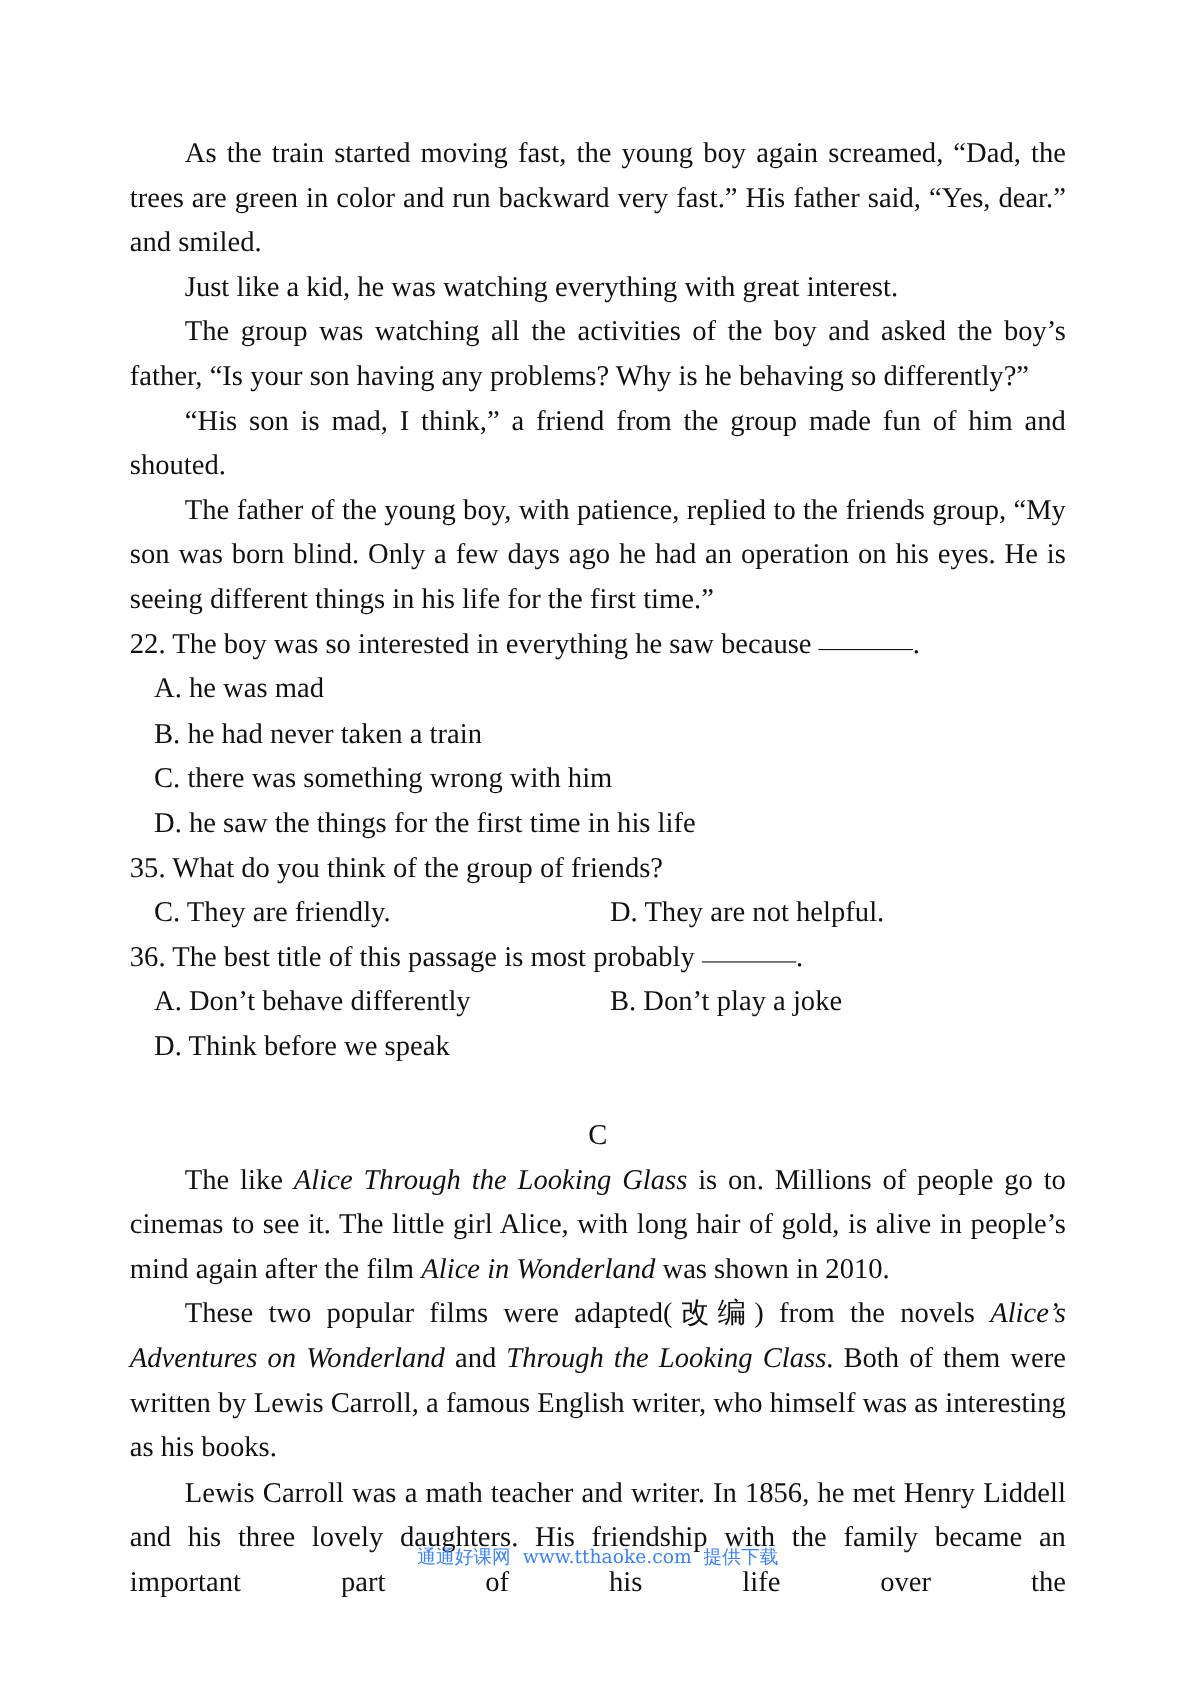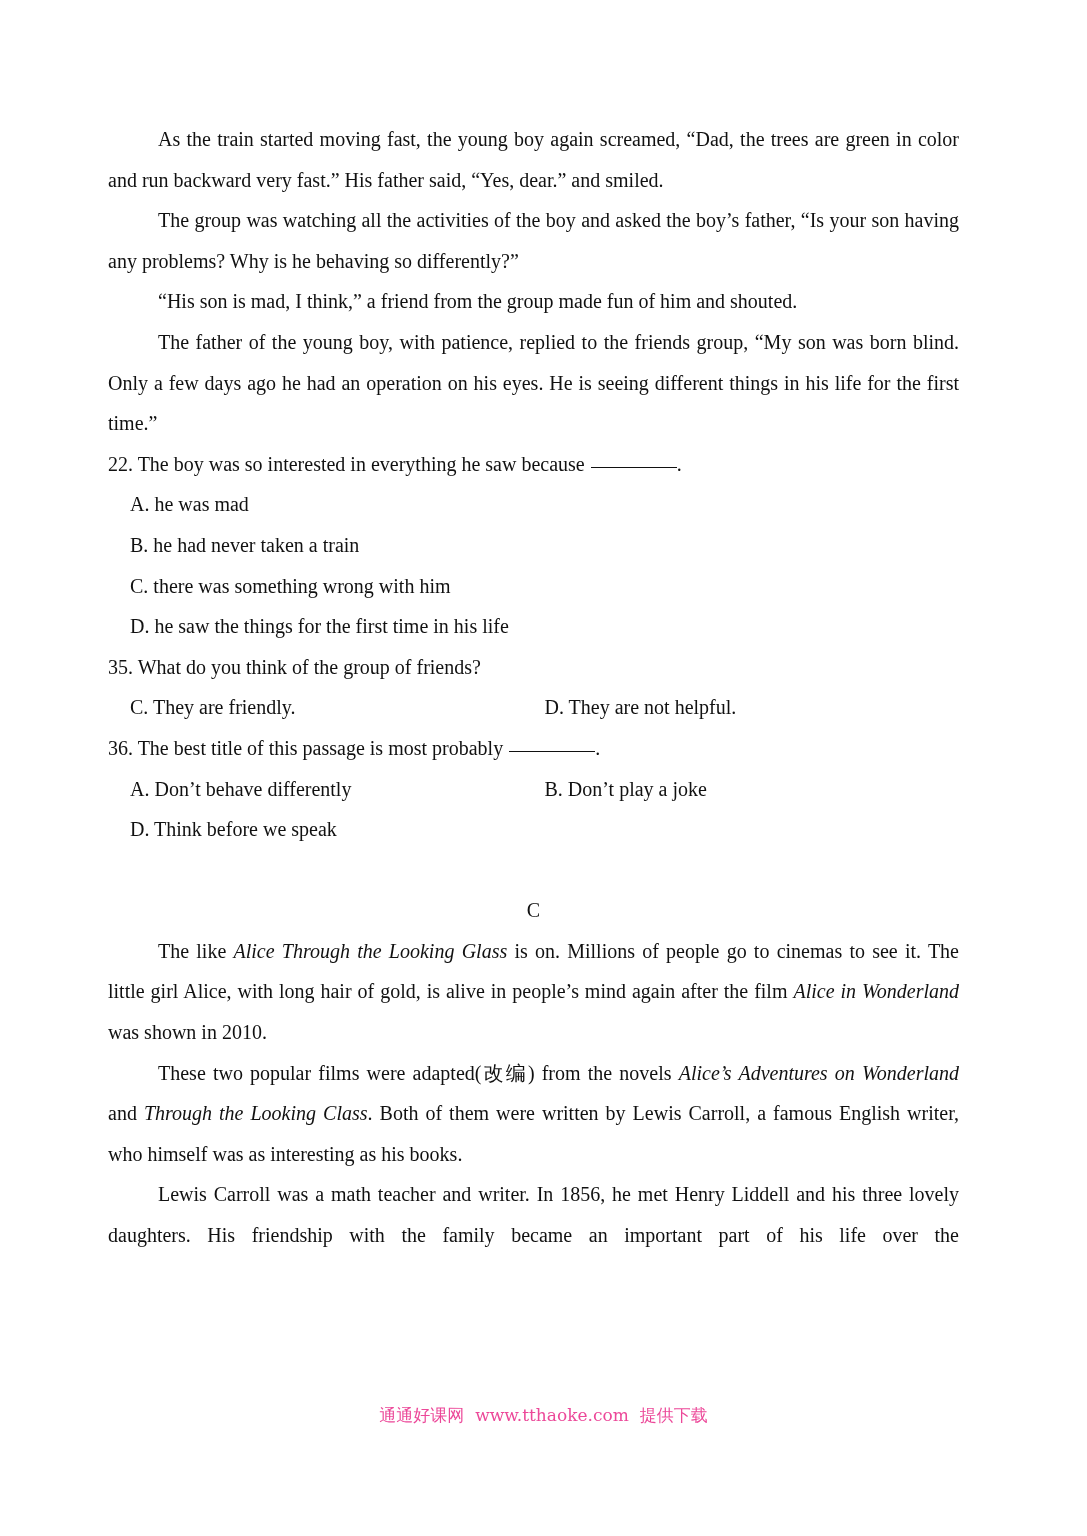--- a/index.html
+++ b/index.html
@@ -10,24 +10,24 @@
     body {
       width: 1087px;
       height: 1536px;
       position: relative;
       overflow: hidden;
       font-family: "Liberation Serif", "DejaVu Serif", serif;
       color: #111111;
     }
     .page {
       position: absolute;
-      left: 108px;
+      left: 118px;
       top: 119px;
       width: 851px;
-      font-size: 20px;
+      font-size: 26px;
       line-height: 40.6px;
     }
     .p {
       margin: 0;
       text-align: justify;
     }
     .indent { text-indent: 50px; }
     .line { margin: 0; white-space: nowrap; }
     .opt { margin: 0; padding-left: 22px; white-space: nowrap; }
     .opt-row { display: flex; margin: 0; padding-left: 22px; white-space: nowrap; }
@@ -36,30 +36,31 @@
     .section-title { text-align: center; margin: 0; margin-top: 40.6px; }
     i { font-style: italic; }
     .footer {
       position: absolute;
       left: 0;
       width: 1087px;
       top: 1404px;
       text-align: center;
       font-size: 17px;
       font-family: "DejaVu Serif", "Liberation Serif", serif;
-      color: #ec4899;
+      color: #3b82f6;
       white-space: pre;
     }
   </style>
 </head>
 <body>
 
 <div class="page">
 
   <p class="p indent">As the train started moving fast, the young boy again screamed, “Dad, the trees are green in color and run backward very fast.” His father said, “Yes, dear.” and smiled.</p>
+  <p class="p indent">Just like a kid, he was watching everything with great interest.</p>
   <p class="p indent">The group was watching all the activities of the boy and asked the boy’s father, “Is your son having any problems? Why is he behaving so differently?”</p>
   <p class="p indent">“His son is mad, I think,” a friend from the group made fun of him and shouted.</p>
   <p class="p indent">The father of the young boy, with patience, replied to the friends group, “My son was born blind. Only a few days ago he had an operation on his eyes. He is seeing different things in his life for the first time.”</p>
 
   <div>
     <p class="line">
       <span>22.</span>
       <span>The boy was so interested in everything he saw because</span><span class="blank"></span>.
     </p>
     <p class="opt"><span>A.</span> <span>he was mad</span></p>

